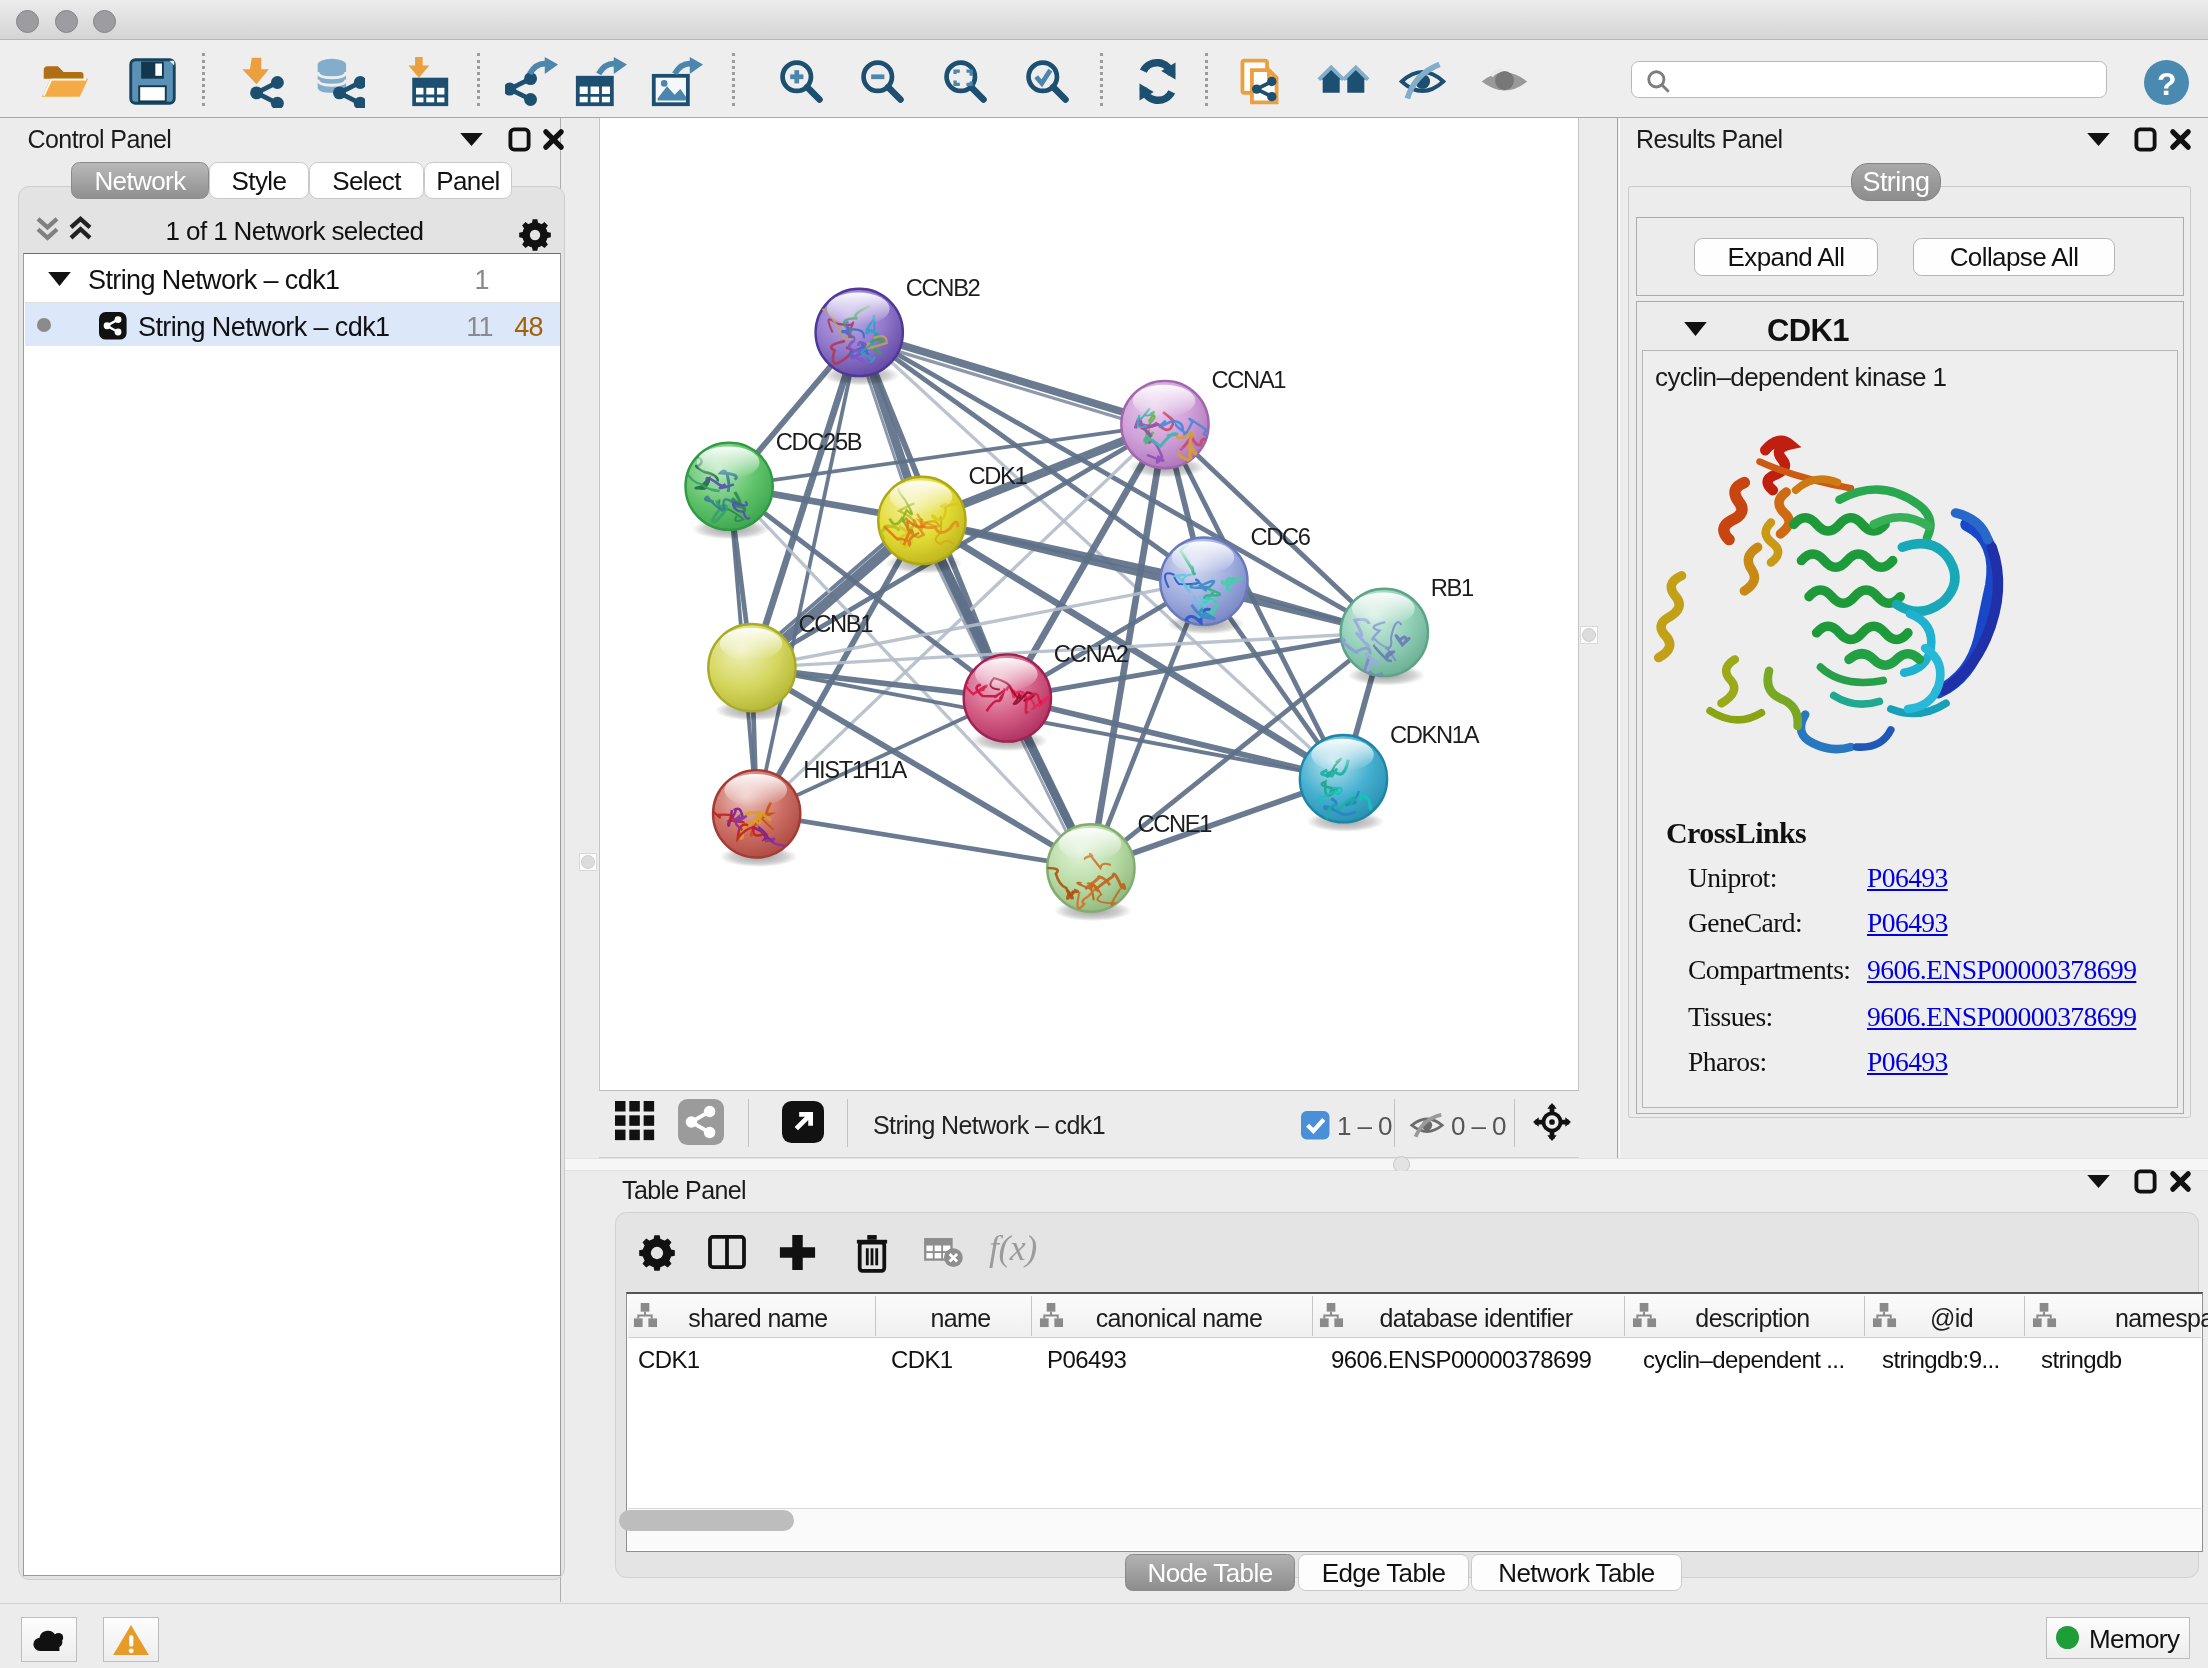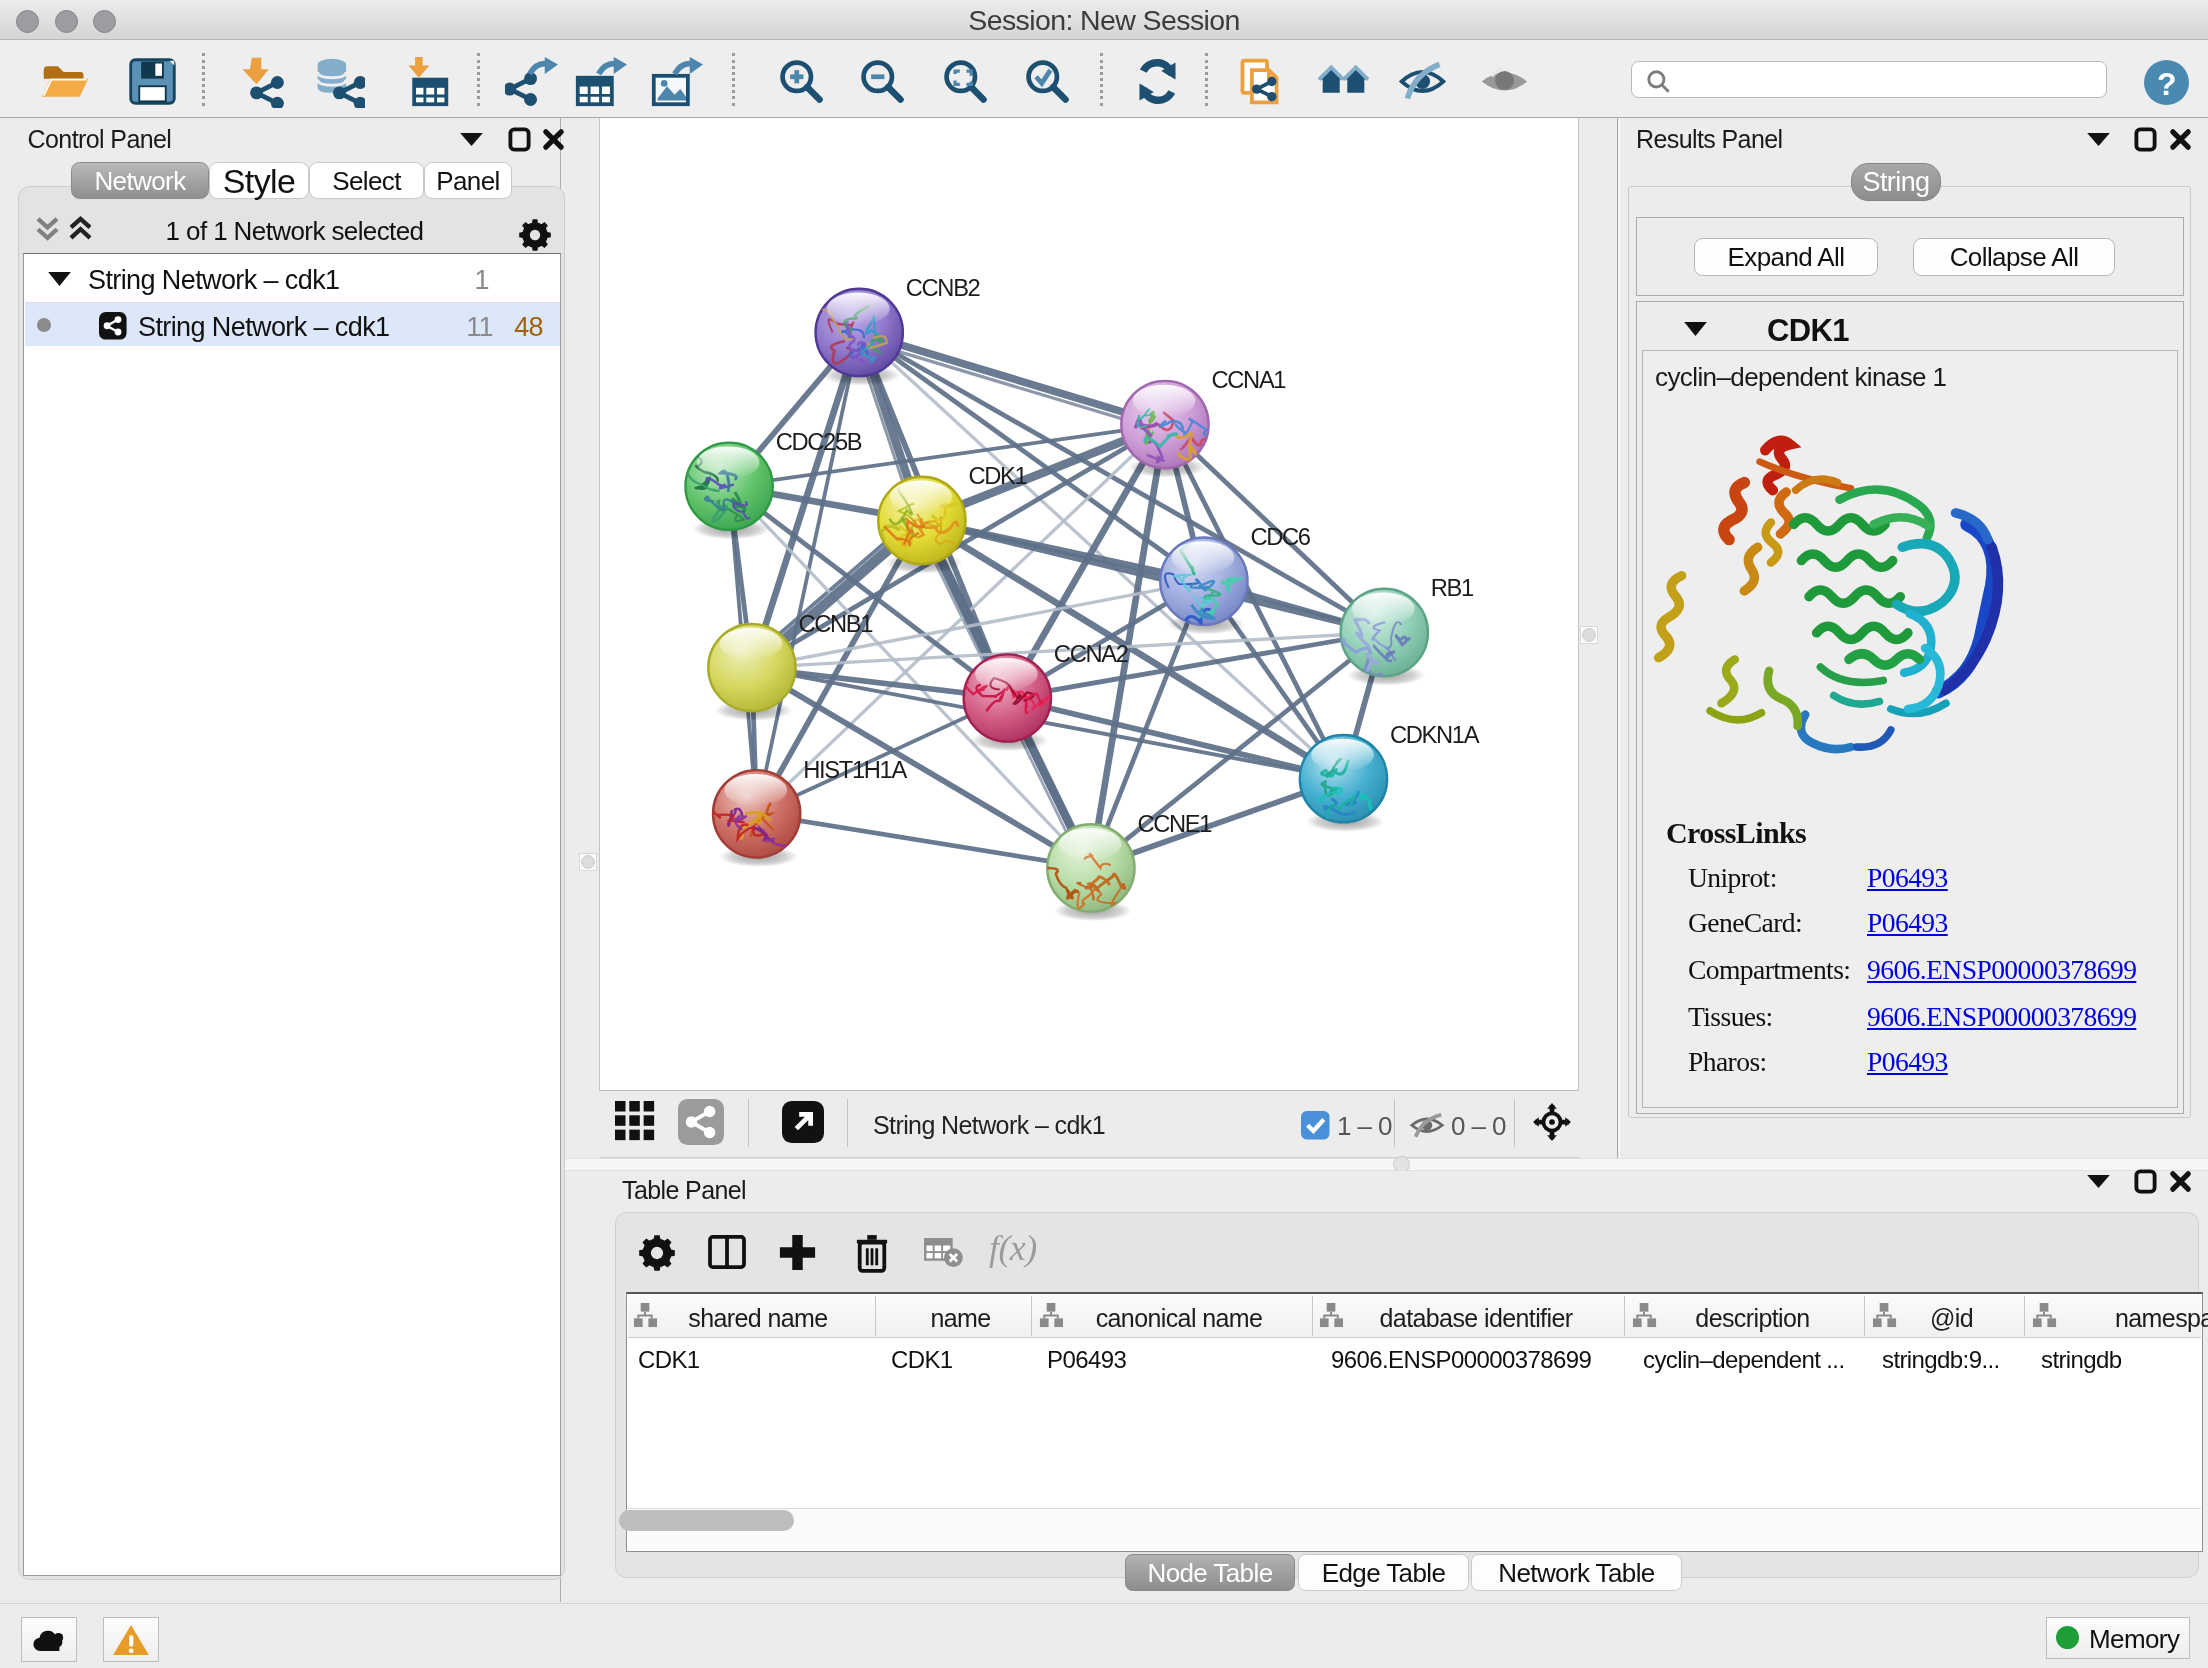--- a/index.html
+++ b/index.html
@@ -5,21 +5,20 @@
 font-family:"Liberation Sans",sans-serif;color:#111}
 #win{position:relative;width:2208px;height:1668px;background:#ececec;outline:1px solid #9a9a9a}
 .abs{position:absolute}
 .t{position:absolute;white-space:nowrap;letter-spacing:-0.6px}
 </style></head><body>
 <div id="win">
 <div class="abs" style="left:0;top:0;width:2208px;height:40px;background:linear-gradient(#ececec,#d4d4d4);border-bottom:1.9px solid #b7b7b7"></div>
 <div class="abs" style="left:16px;top:9.5px;width:23px;height:23px;border-radius:50%;background:#9c9ca1;border:1.9px solid #85858a"></div>
 <div class="abs" style="left:55px;top:9.5px;width:23px;height:23px;border-radius:50%;background:#9c9ca1;border:1.9px solid #85858a"></div>
 <div class="abs" style="left:93px;top:9.5px;width:23px;height:23px;border-radius:50%;background:#9c9ca1;border:1.9px solid #85858a"></div>
-<div class="t" style="left:0;right:0;top:3.8px;text-align:center;font-size:28.5px;color:#3c3c3c">Session: New Session</div>
 <div class="abs" style="left:0;top:40px;width:2208px;height:78px;background:#eeeeee;border-bottom:1.9px solid #a8a8a8"></div>
 <svg class="abs" style="left:39px;top:55px" width="53" height="53" viewBox="0 0 56 56">
       <path d="M5 42 L5 16 Q5 12 9 12 L20 12 L26 18 L44 18 Q47 18 47 21 L47 25 L5 25 z" fill="#b06f15"></path>
       <path d="M3 44 L12 25 L52 25 L43 44 z" fill="#f5ab45"></path>
       <path d="M5 43 L13 26 L50 26" fill="none" stroke="#fff" stroke-width="2"></path>
     </svg>
 <svg class="abs" style="left:126px;top:55px" width="53" height="53" viewBox="0 0 56 56">
       <rect x="5" y="5" width="46" height="46" rx="5" fill="#5a91b4"></rect>
       <rect x="5" y="5" width="46" height="46" rx="5" fill="none" stroke="#16455f" stroke-width="3"></rect>
       <path d="M16 7 h24 v18 h-24 z" fill="#12384e"></path>
@@ -147,21 +146,21 @@
 <svg class="abs" style="left:458px;top:131px" width="27" height="17" viewBox="0 0 28 18">
       <path d="M2 2 L26 2 L14 16 z" fill="#111"></path>
     </svg>
     <svg class="abs" style="left:508px;top:127px" width="23" height="25" viewBox="0 0 24 26">
       <rect x="2.5" y="2.5" width="19" height="21" rx="4" fill="none" stroke="#111" stroke-width="4"></rect>
     </svg>
     <svg class="abs" style="left:542px;top:128px" width="23" height="23" viewBox="0 0 24 24">
       <path d="M4 4 L20 20 M20 4 L4 20" stroke="#111" stroke-width="5.5" stroke-linecap="round"></path>
     </svg>
 <div class="t" style="left:71px;top:162px;width:138px;height:37px;background:linear-gradient(#b9b9b9,#8f8f8f);color:#fff;border:1px solid #8a8a8a;border-radius:8.6px;text-align:center;font-size:26px;line-height:36px;z-index:3">Network</div>
-<div class="t" style="left:209px;top:162px;width:100px;height:37px;background:#fff;color:#111;border:1px solid #c9c9c9;border-radius:8.6px;text-align:center;font-size:34px;line-height:36px;z-index:3">Style</div>
+<div class="t" style="left:209px;top:162px;width:100px;height:37px;background:#fff;color:#111;border:1px solid #c9c9c9;border-radius:8.6px;text-align:center;font-size:26px;line-height:36px;z-index:3">Style</div>
 <div class="t" style="left:309px;top:162px;width:115px;height:37px;background:#fff;color:#111;border:1px solid #c9c9c9;border-radius:8.6px;text-align:center;font-size:26px;line-height:36px;z-index:3">Select</div>
 <div class="t" style="left:424px;top:162px;width:88px;height:37px;background:#fff;color:#111;border:1px solid #c9c9c9;border-radius:8.6px;text-align:center;font-size:26px;line-height:36px;z-index:3">Panel</div>
 <div class="abs" style="left:18px;top:186px;width:547px;height:1394px;background:#e3e3e3;border:1px solid #cdcdcd;border-radius:11.4px;z-index:1"></div>
 <svg class="abs" style="left:34px;top:215px;z-index:2" width="27" height="28.5" viewBox="0 0 28 30">
       <path d="M4 4 l10 9 10-9 M4 15 l10 9 10-9" fill="none" stroke="#808080" stroke-width="4.5"></path>
     </svg>
 <svg class="abs" style="left:67px;top:215px;z-index:2" width="27" height="28.5" viewBox="0 0 28 30">
       <path d="M4 13 l10-9 10 9 M4 24 l10-9 10 9" fill="none" stroke="#222" stroke-width="4.5"></path>
     </svg>
 <div class="t" style="left:114px;top:216px;width:361px;text-align:center;font-size:26px;z-index:2">1 of 1 Network selected</div>

